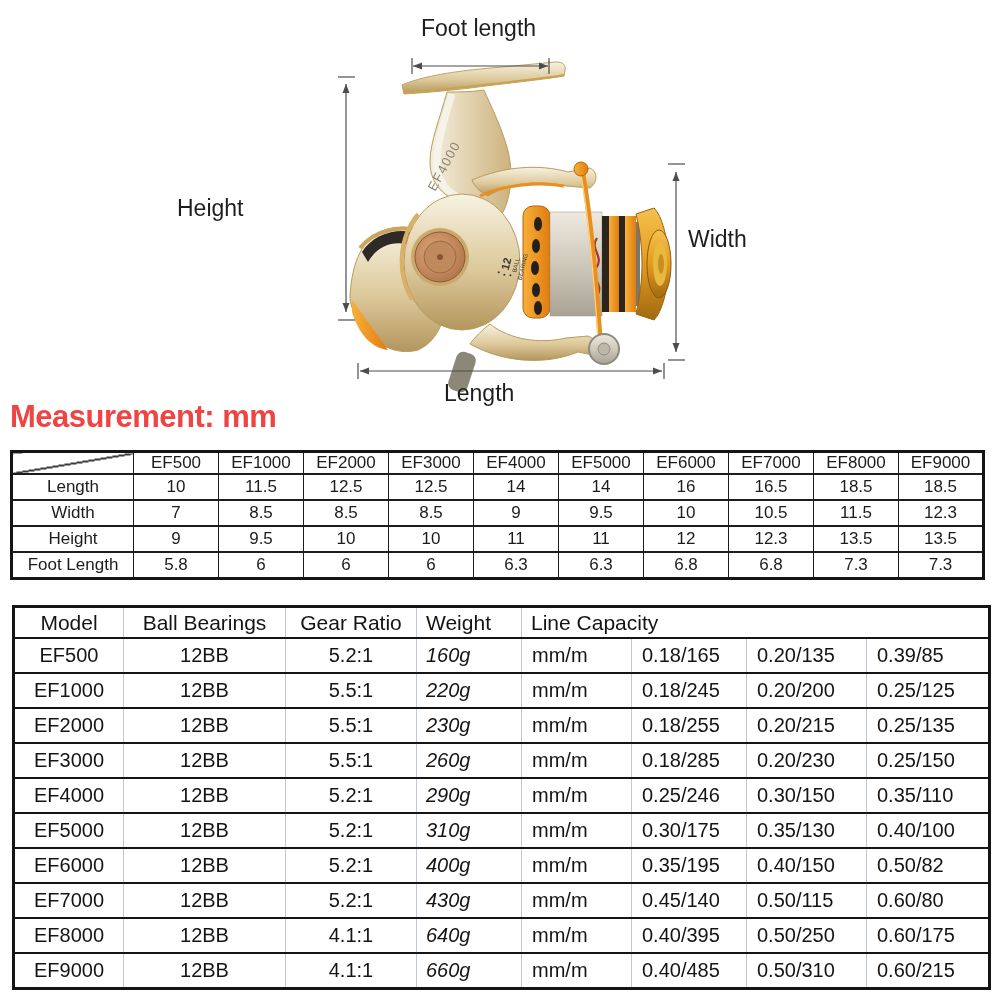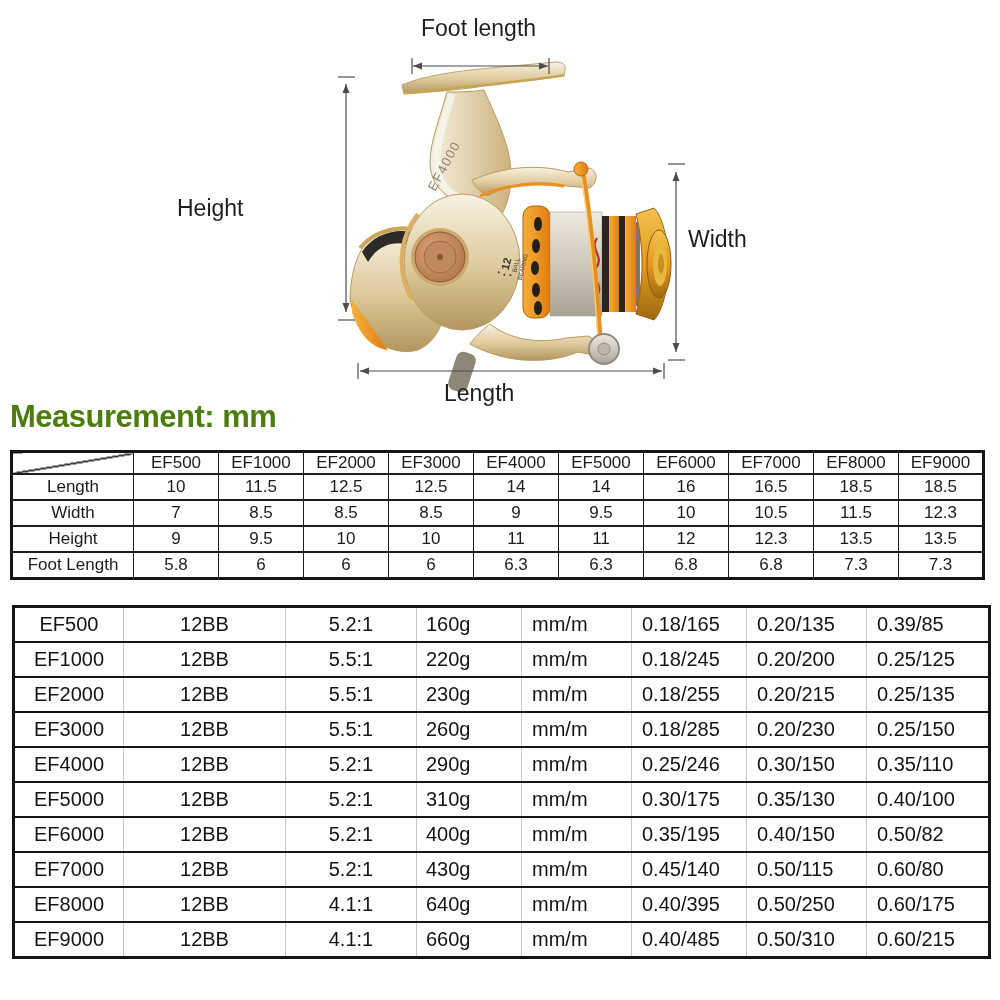--- a/index.html
+++ b/index.html
@@ -6,37 +6,37 @@
   .canvas{position:relative;width:1000px;height:1000px;background:#ffffff;overflow:hidden;
           font-family:"Liberation Sans", sans-serif;color:#1c1c1c;}
   
   .photo-svg{position:absolute;left:0;top:0;width:1000px;height:410px;}
   .dim-label{position:absolute;font-size:23px;color:#1e1e1e;white-space:nowrap;}
   .lbl-foot{left:421px;top:15px;}
   .lbl-height{left:177px;top:195px;}
   .lbl-width{left:688px;top:226px;}
   .lbl-length{left:444px;top:380px;}
   
-  .heading{position:absolute;left:10px;top:399px;font-size:31px;font-weight:bold;color:#4d7c0f;letter-spacing:-0.5px;}
+  .heading{position:absolute;left:10px;top:399px;font-size:31px;font-weight:bold;color:#ef4444;letter-spacing:-0.5px;}
   
   table{border-collapse:collapse;table-layout:fixed;}
   .mtable{position:absolute;left:10px;top:450px;width:973px;border:3px solid #151515;font-size:17px;}
   .mtable th,.mtable td{border:1px solid #1d1d1d;border-top-width:2px;text-align:center;
         font-weight:400;padding:0;height:24px;line-height:24px;overflow:hidden;white-space:nowrap;color:#1c1c1c;}
   .mtable tr:first-child th{height:20px;line-height:20px;border-top-width:1px;}
   .mtable .corner{background:
      linear-gradient(to bottom right, transparent calc(50% - 1px), #3a3a3a calc(50% - 1px),
                      #3a3a3a calc(50% + 1px), transparent calc(50% + 1px));}
   
   .stable{position:absolute;left:12px;top:605px;width:976px;border:3px solid #151515;font-size:20px;}
   .stable th,.stable td{border-left:1px solid #bfcad3;border-top:2px solid #151515;padding:0;
         height:33px;line-height:33px;overflow:hidden;white-space:nowrap;font-weight:400;color:#141414;}
   .stable tr:first-child th{border-top:none;height:29px;line-height:29px;font-size:21px;}
   .stable td:nth-child(1),.stable td:nth-child(2),.stable td:nth-child(3){text-align:center;}
-  .stable td:nth-child(4){text-align:left;padding-left:9px;}
+  .stable td:nth-child(4){text-align:left;padding-left:9px;font-style:italic;}
   .stable td:nth-child(n+5){text-align:left;padding-left:10px;}
   .stable th.hc{text-align:center;}
   .stable th.hl{text-align:left;padding-left:9px;}
 </style>
 </head>
 <body>
 
 <div class="canvas">
 
   <svg class="photo-svg" viewBox="0 0 1000 410">
@@ -262,20 +262,27 @@
         <col style="width:162px">
         <col style="width:131px">
         <col style="width:105px">
       <col style="width:110px">
         <col style="width:115px">
         <col style="width:120px">
         <col style="width:123px">
     </colgroup>
     <tbody id="st-body">
         <tr>
+          <th class="hc">Model</th>
+          <th class="hc">Ball Bearings</th>
+          <th class="hc">Gear Ratio</th>
+          <th class="hl">Weight</th>
+          <th colspan="4" class="hl">Line Capacity</th>
+        </tr>
+        <tr>
           <td>EF500</td>
           <td>12BB</td>
           <td>5.2:1</td>
           <td>160g</td>
           <td>mm/m</td>
           <td>0.18/165</td>
           <td>0.20/135</td>
           <td>0.39/85</td>
         </tr>
         <tr>

